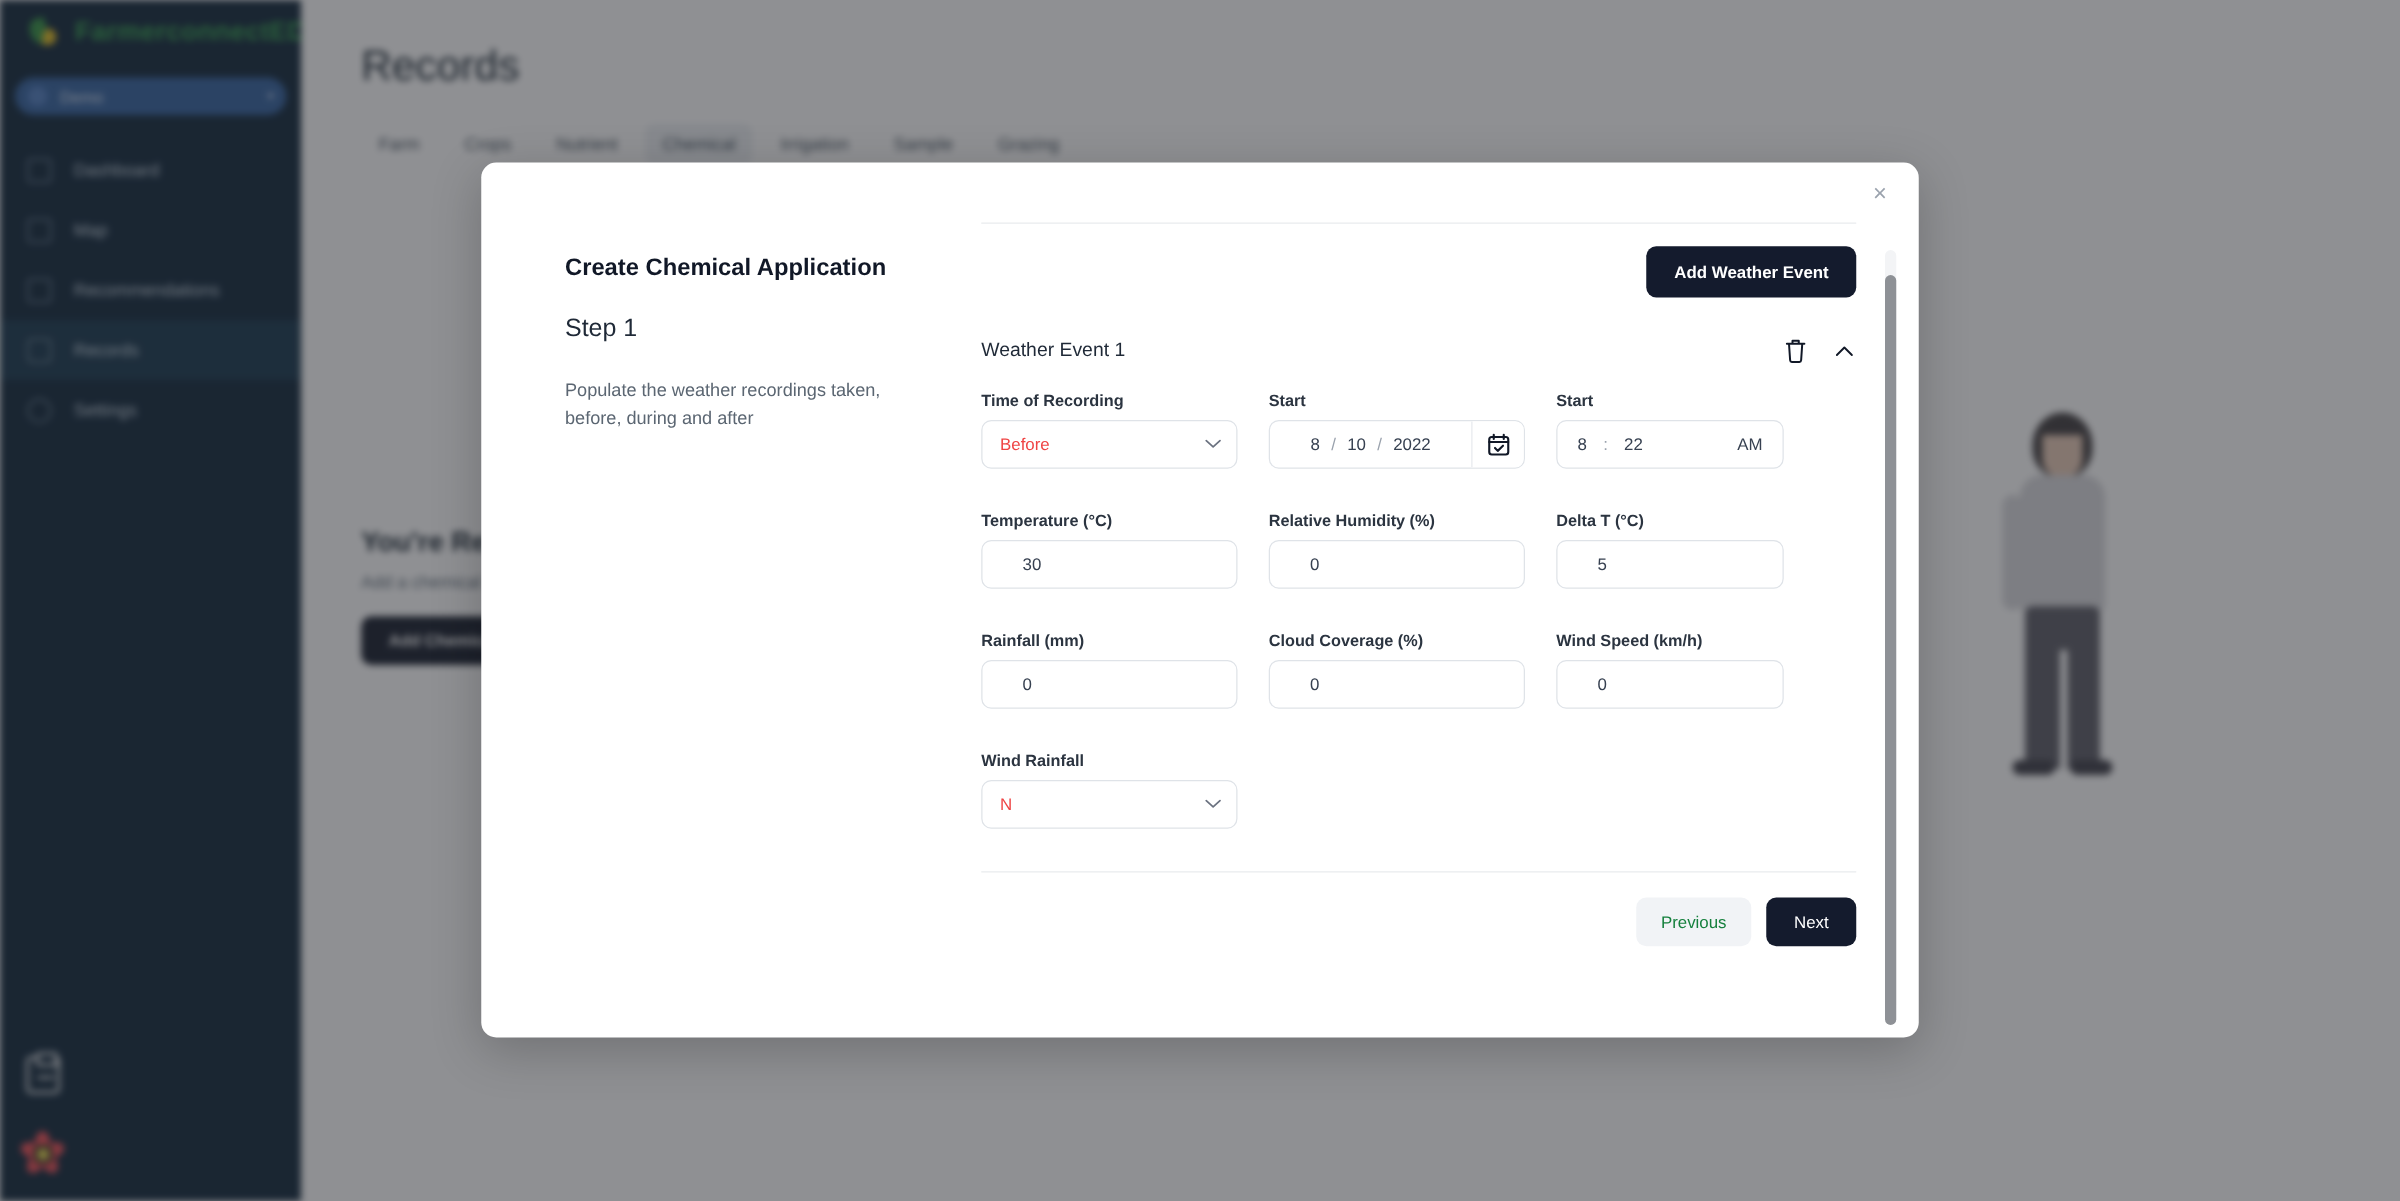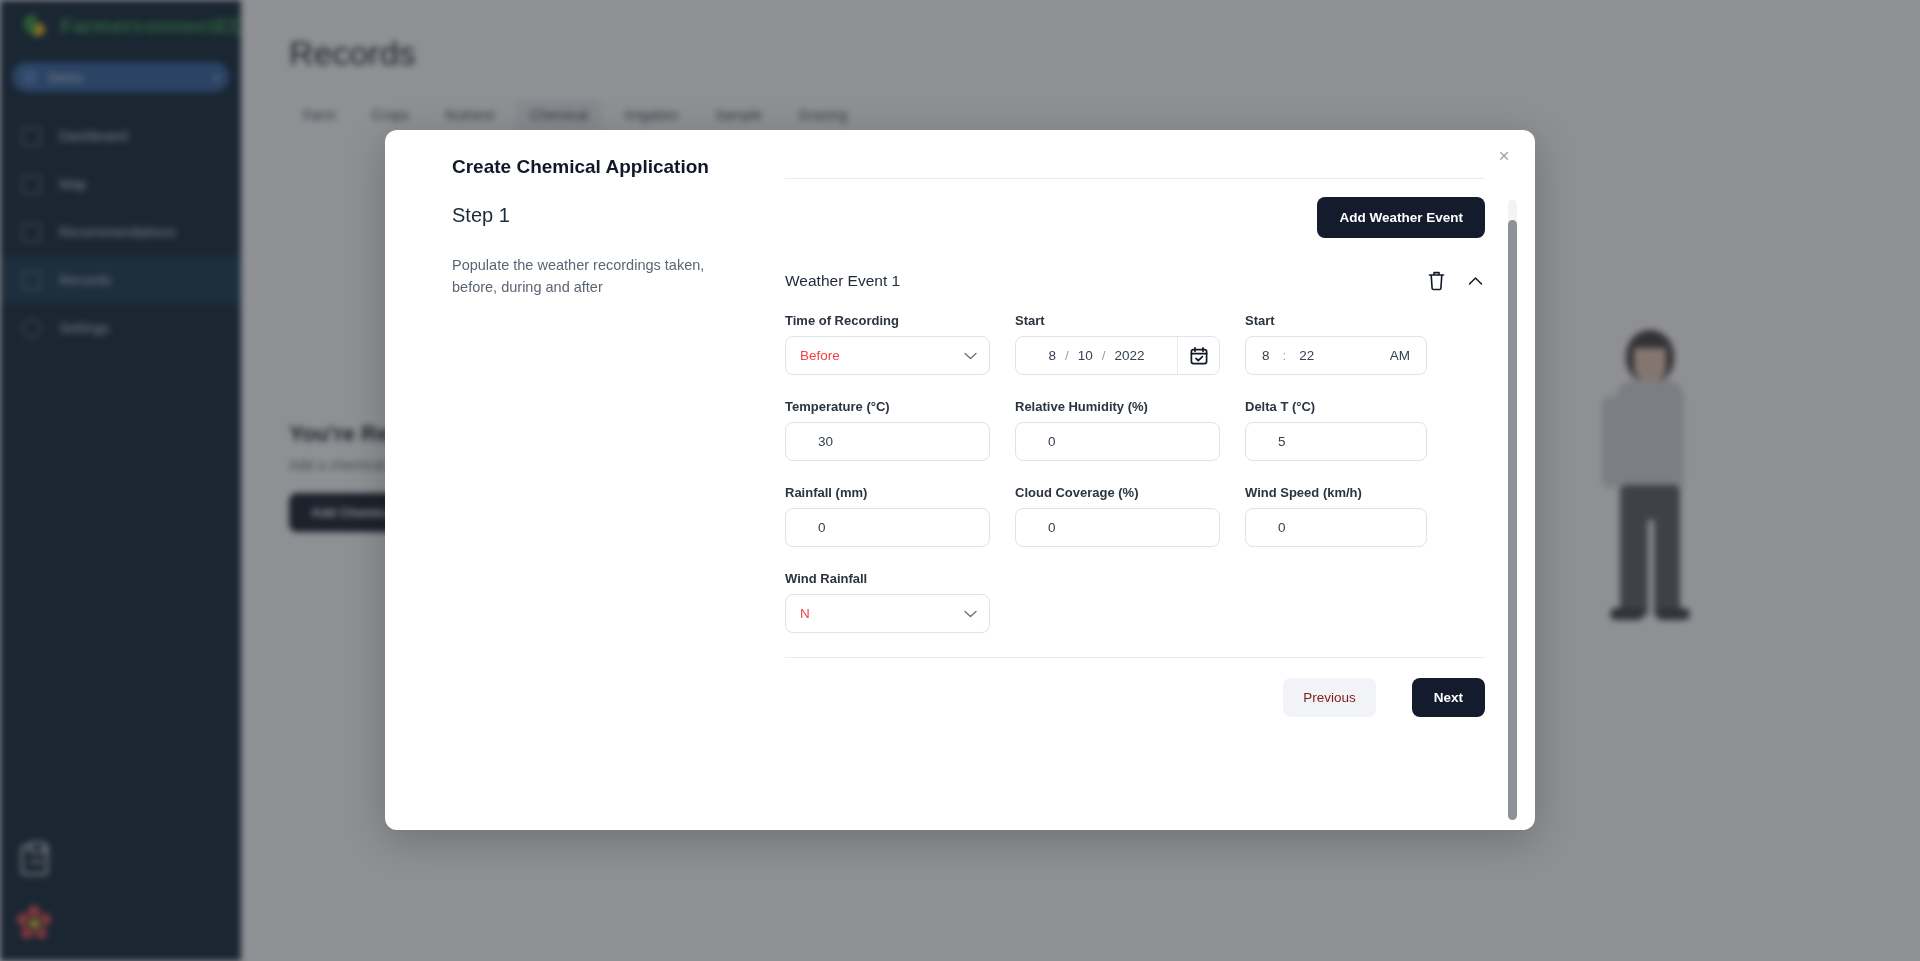--- a/index.html
+++ b/index.html
@@ -168,20 +168,21 @@
     cursor: pointer; background: none; border: none;
     font-family: "Liberation Sans", sans-serif;
   }
   .modal-body {
     display: flex; height: 100%;
     padding: 26px 0 0 0;
   }
   .modal-left {
     width: 400px; flex: 0 0 400px;
     padding: 0 30px 0 67px;
+    margin-top: 48px;
   }
   .modal-title {
     font-size: 19px; font-weight: 700; color: #111827;
     margin-bottom: 26px;
   }
   .modal-step {
     font-size: 20px; font-weight: 400; color: #1f2937;
     margin-bottom: 28px;
   }
   .modal-desc {
@@ -219,21 +220,21 @@
   .icon-btn {
     background: none; border: none; cursor: pointer;
     display: flex; align-items: center; justify-content: center;
     padding: 2px; color: #111827;
   }
 
   .grid3 {
     display: grid;
     grid-template-columns: 205px 205px 182px;
     gap: 0 25px;
-    margin-bottom: 24px;
+    margin-bottom: 34px;
   }
   .fld { display: flex; flex-direction: column; }
   .fld-label {
     font-size: 13px; font-weight: 700; color: #2b3440;
     margin-bottom: 8px;
   }
   .inp {
     height: 39px; border: 1px solid #dfe3e8;
     border-radius: 8px; background: #fff;
     font-size: 13.5px; color: #374151;
@@ -269,31 +270,30 @@
     padding: 0 16px; gap: 13px; font-size: 13.5px; color: #374151;
   }
   .time-ampm { margin-left: auto; }
 
   .footer-divider { height: 1px; background: #e9ebee; margin-top: 22px; }
   .footer-row {
     display: flex; justify-content: flex-end; gap: 12px;
     padding: 20px 0 0 0;
   }
   .btn-light {
-    background: #f1f3f6; color: #7f1d1d;
+    background: #f1f3f6; color: #15803d;
     font-size: 13.5px; border: none; border-radius: 8px;
     padding: 12px 20px; cursor: pointer;
     font-family: "Liberation Sans", sans-serif;
   }
   .btn-next {
     background: #141b2d; color: #fff;
-    font-size: 13.5px; font-weight: 700; border: none; border-radius: 8px;
+    font-size: 13.5px; font-weight: 400; border: none; border-radius: 8px;
     padding: 12px 22px; cursor: pointer;
     font-family: "Liberation Sans", sans-serif;
-    margin-left: 24px;
   }
 
   
   .mscroll-track {
     position: absolute; right: 18px; top: 44px;
     width: 9px; bottom: 22px;
     background: #f3f4f6; border-radius: 5px;
   }
   .mscroll-thumb {
     position: absolute; left: 0; top: 20px;

